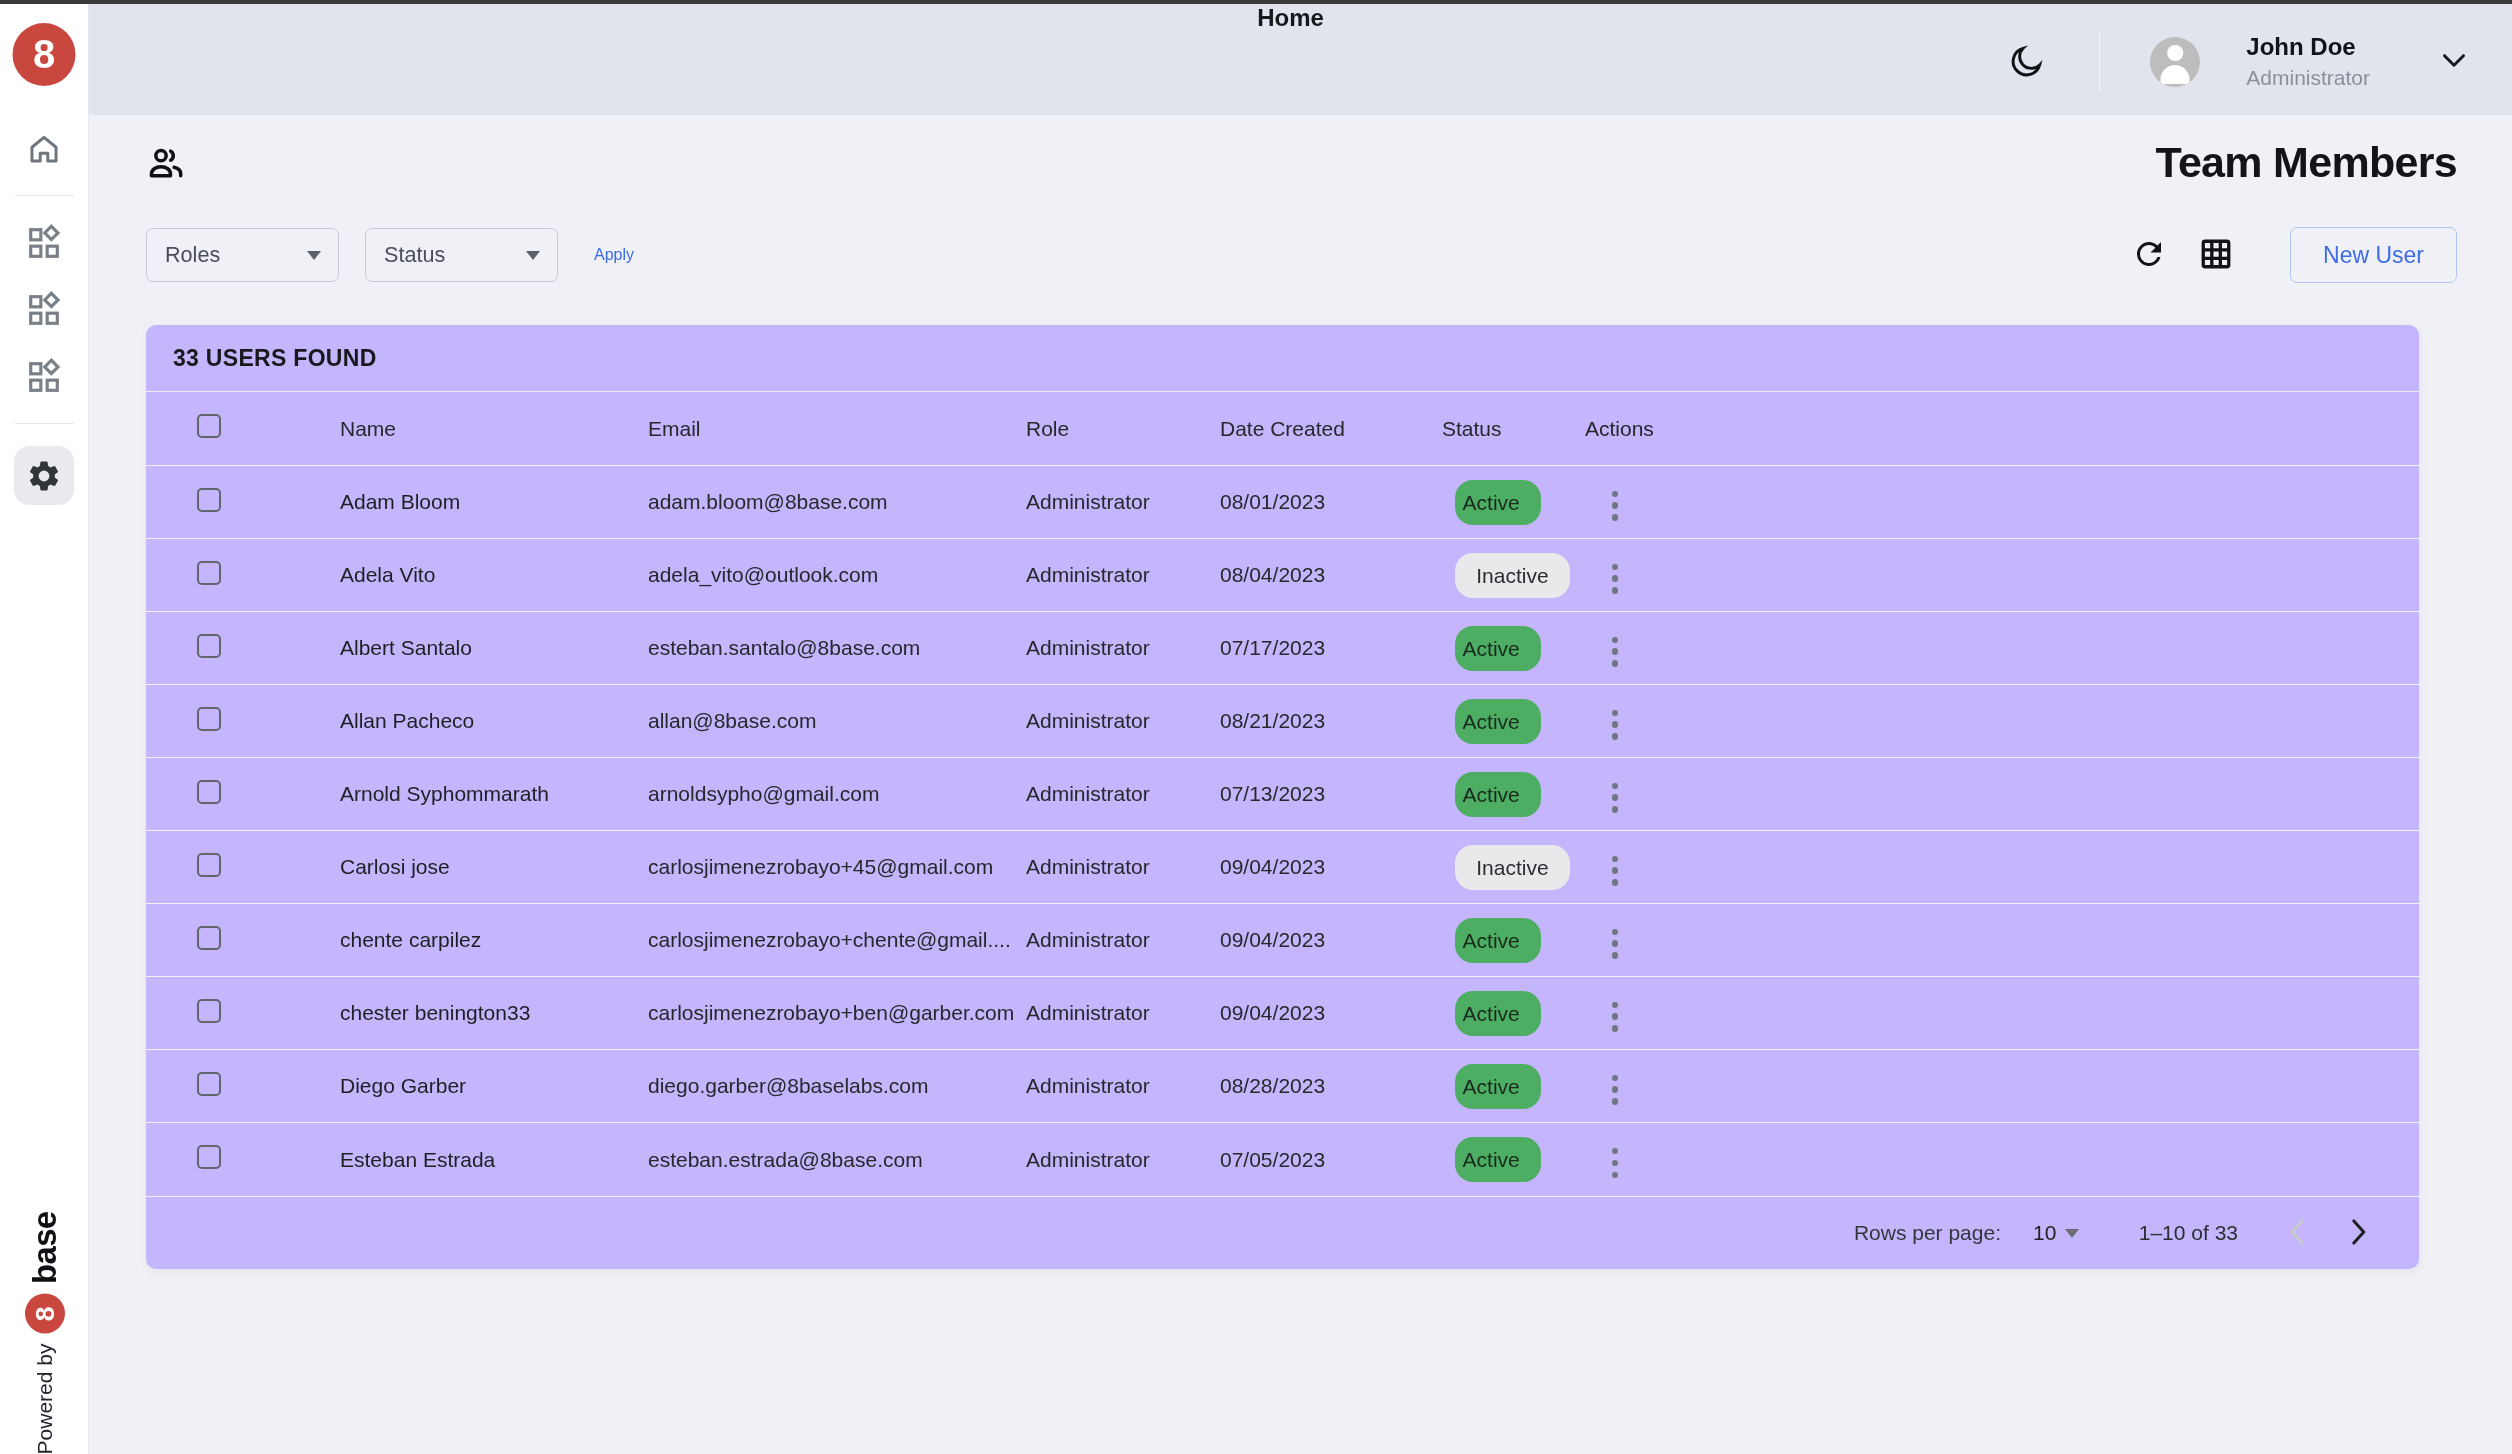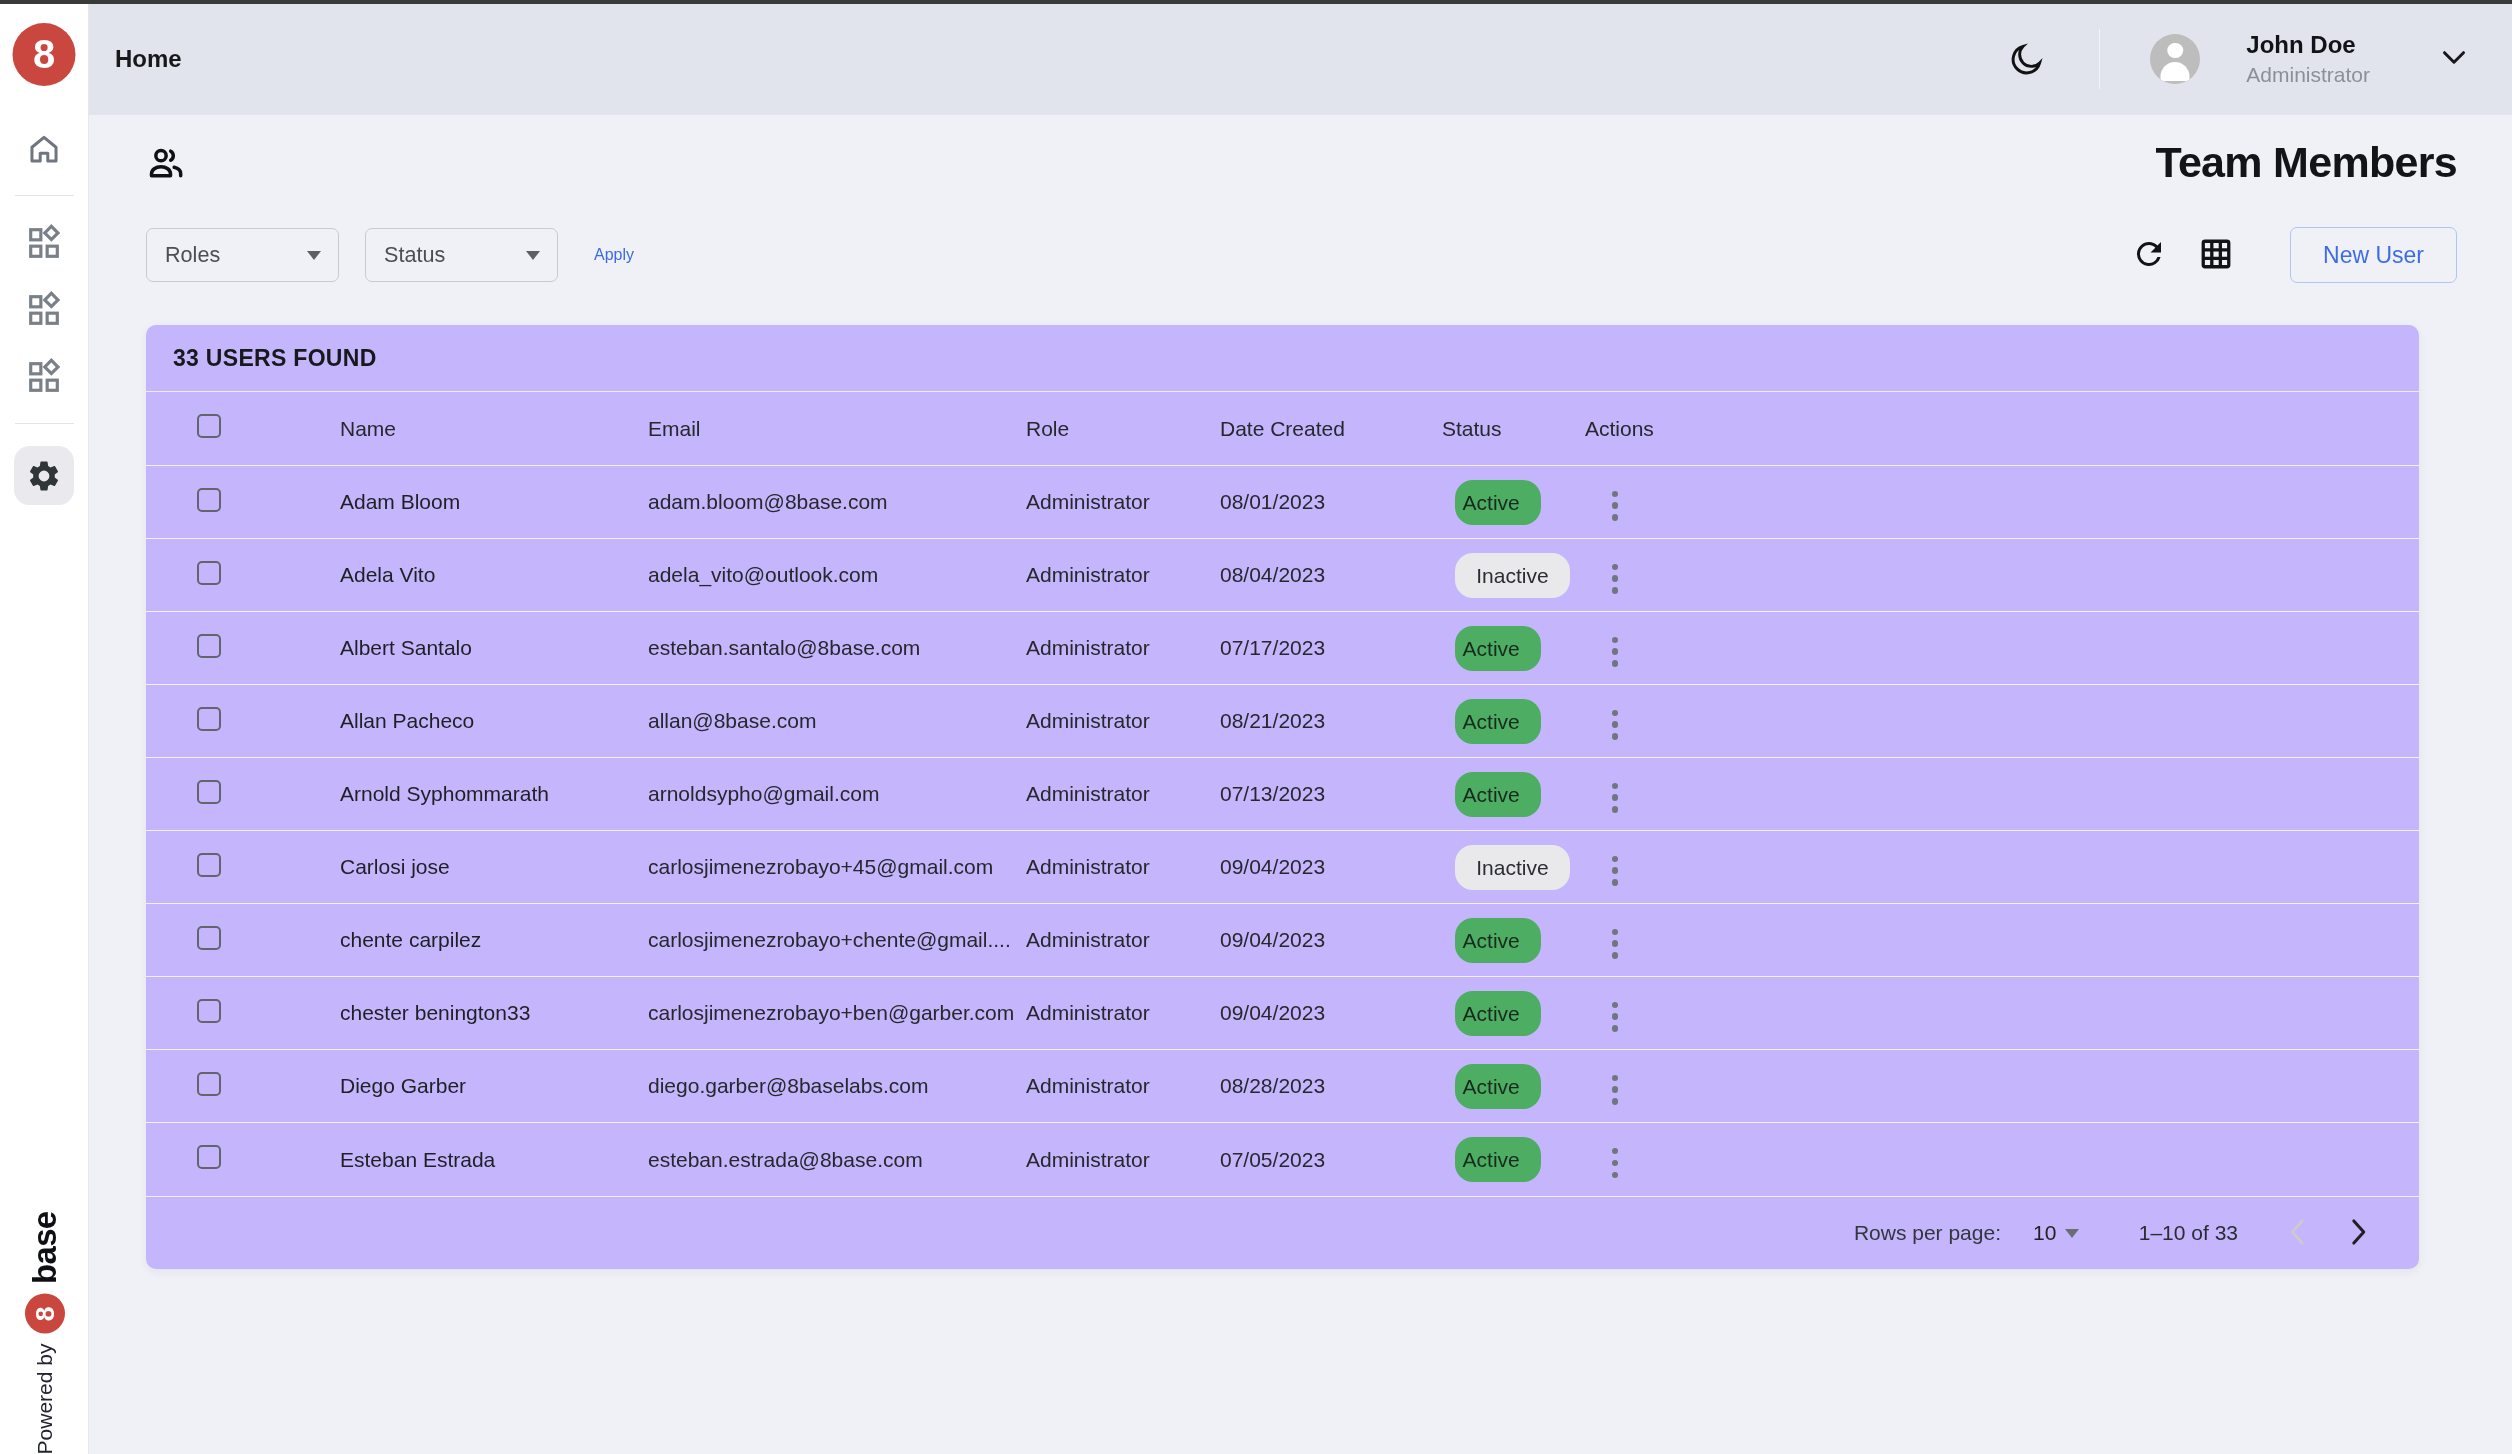--- a/index.html
+++ b/index.html
@@ -26,21 +26,21 @@
 
   .brand-vertical { position:absolute; left:45px; top:1329px;
     transform:translate(-50%,-50%) rotate(-90deg); display:flex; align-items:center; gap:9.8px; white-space:nowrap; }
   .brand-vertical .powered { font-size:21px; color:#22242C; }
   .brand-logo { width:40px; height:40px; border-radius:50%; background:#C9473E; display:flex;
     align-items:center; justify-content:center; color:#fff; font-size:26.5px; font-weight:700; }
   .brand-vertical .base { font-size:33px; font-weight:800; letter-spacing:-0.7px; color:#0F1013; }
 
   
   .topbar { position:absolute; left:89px; top:3.5px; right:0; height:111px; background:#E2E4ED;
-    display:flex; align-items:center; padding:0 46px 0 26px; z-index:10; }
+    display:flex; align-items:center; padding:0 46px 0 26px; z-index:10;flex-direction:column; }
   .breadcrumb { font-size:24px; font-weight:700; color:#17181A; }
   .topbar-right { margin-left:auto; display:flex; align-items:center;gap:32px; }
   .icon-btn { background:none; border:none; cursor:pointer; display:flex; align-items:center; justify-content:center; }
   .moon-btn svg { width:39px; height:39px; }
   .topbar-sep { width:1.4px; height:60px; background:#F4F5F9; margin:0 18px 0 21px; }
   .avatar { border-radius:50%; background:#BDBDBD; position:relative; overflow:hidden; flex:none; }
   .avatar.placeholder::before { content:""; position:absolute; top:17%; left:50%; transform:translateX(-50%);
     width:31%; height:31%; background:#fff; border-radius:50%; }
   .avatar.placeholder::after { content:""; position:absolute; top:56%; left:50%; transform:translateX(-50%);
     width:58%; height:38%; background:#fff; border-radius:33px 33px 5.6px 5.6px; }

